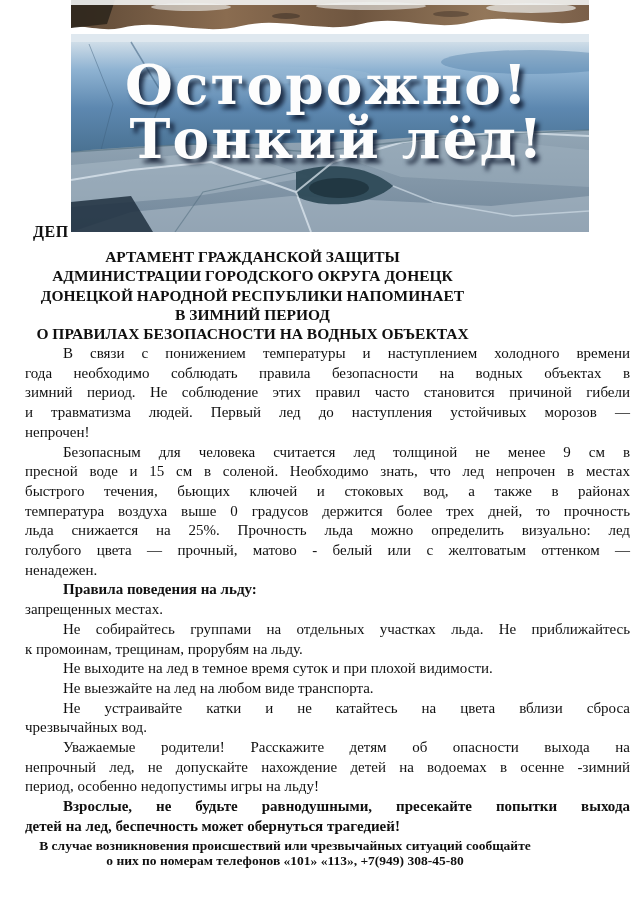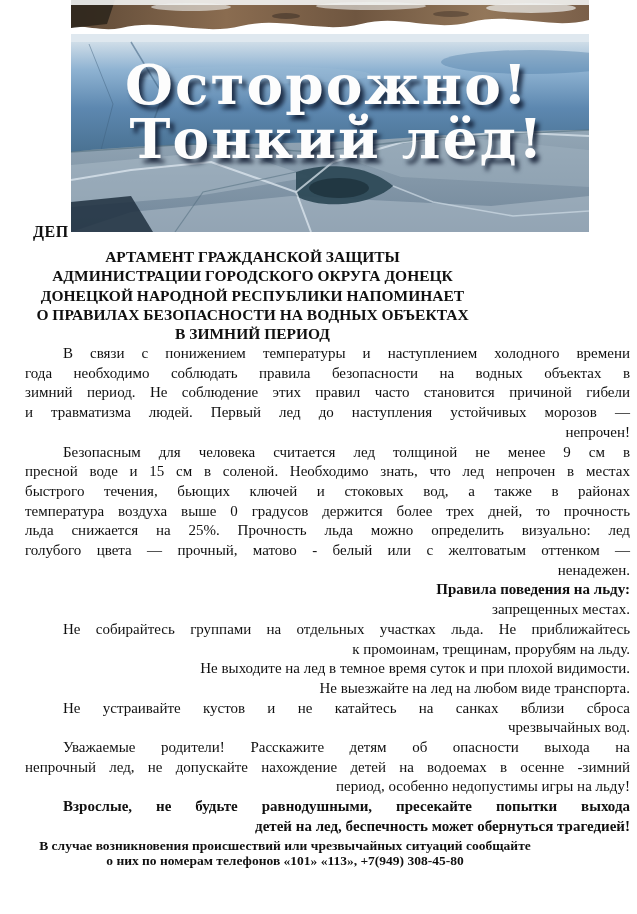--- a/index.html
+++ b/index.html
@@ -19,21 +19,21 @@
     position:absolute; left:25px; top:247px; width:455px;
     text-align:center; font-weight:bold; font-size:15.5px; line-height:19.3px;
   }
   
   .bodytext {
     position:absolute; left:25px; top:344px; width:605px;
     font-size:15px; line-height:19.7px;
   }
   .ln { width:100%; }
   .jf { text-align:justify; text-align-last:justify; }
-  .jl { text-align:right; }
+  .jl { text-align:left; }
   .ind { text-indent:38px; }
   .b  { font-weight:bold; }
   .footer {
     width:520px; text-align:center; font-weight:bold;
     font-size:13.5px; line-height:15.5px; margin-top:1px;
   }
   .poster-title {
     font-family:"DejaVu Serif", serif; font-weight:600;
     fill:#fdfdfd; filter:drop-shadow(4px 5px 2px rgba(8,18,40,0.78));
     letter-spacing:2px;
@@ -111,22 +111,22 @@
     <text class="poster-title" x="256" y="104" font-size="55" text-anchor="middle">Осторожно!</text>
     <text class="poster-title" x="266" y="158" font-size="55" text-anchor="middle">Тонкий лёд!</text>
   </svg>
 
   <span class="dep">ДЕП</span>
 
   <div class="heading">
     <div class="ln">АРТАМЕНТ ГРАЖДАНСКОЙ ЗАЩИТЫ</div>
     <div class="ln">АДМИНИСТРАЦИИ ГОРОДСКОГО ОКРУГА ДОНЕЦК</div>
     <div class="ln">ДОНЕЦКОЙ НАРОДНОЙ РЕСПУБЛИКИ НАПОМИНАЕТ</div>
+    <div class="ln">В ЗИМНИЙ ПЕРИОД</div>
     <div class="ln">О ПРАВИЛАХ БЕЗОПАСНОСТИ НА ВОДНЫХ ОБЪЕКТАХ</div>
-    <div class="ln">В ЗИМНИЙ ПЕРИОД</div>
   </div>
 
   <div class="bodytext">
     <div class="ln ind jf">В связи с понижением температуры и наступлением холодного времени</div>
     <div class="ln jf">года необходимо соблюдать правила безопасности на водных объектах в</div>
     <div class="ln jf">зимний период. Не соблюдение этих правил часто становится причиной гибели</div>
     <div class="ln jf">и травматизма людей. Первый лед до наступления устойчивых морозов —</div>
     <div class="ln jl">непрочен!</div>
     <div class="ln ind jf">Безопасным для человека считается лед толщиной не менее 9 см в</div>
     <div class="ln jf">пресной воде и 15 см в соленой. Необходимо знать, что лед непрочен в местах</div>
@@ -134,21 +134,21 @@
     <div class="ln jf">температура воздуха выше 0 градусов держится более трех дней, то прочность</div>
     <div class="ln jf">льда снижается на 25%. Прочность льда можно определить визуально: лед</div>
     <div class="ln jf">голубого цвета — прочный, матово - белый или с желтоватым оттенком —</div>
     <div class="ln jl">ненадежен.</div>
     <div class="ln ind jl b">Правила поведения на льду:</div>
     <div class="ln jl">запрещенных местах.</div>
     <div class="ln ind jf">Не собирайтесь группами на отдельных участках льда. Не приближайтесь</div>
     <div class="ln jl">к промоинам, трещинам, прорубям на льду.</div>
     <div class="ln ind jl">Не выходите на лед в темное время суток и при плохой видимости.</div>
     <div class="ln ind jl">Не выезжайте на лед на любом виде транспорта.</div>
-    <div class="ln ind jf">Не устраивайте кустов и не катайтесь на санках вблизи сброса</div>
+    <div class="ln ind jf">Не устраивайте катки и не катайтесь на цвета вблизи сброса</div>
     <div class="ln jl">чрезвычайных вод.</div>
     <div class="ln ind jf">Уважаемые родители! Расскажите детям об опасности выхода на</div>
     <div class="ln jf">непрочный лед, не допускайте нахождение детей на водоемах в осенне -зимний</div>
     <div class="ln jl">период, особенно недопустимы игры на льду!</div>
     <div class="ln ind jf b">Взрослые, не будьте равнодушными, пресекайте попытки выхода</div>
     <div class="ln jl b">детей на лед, беспечность может обернуться трагедией!</div>
 
     <div class="footer">
       <div class="ln">В случае возникновения происшествий или чрезвычайных ситуаций сообщайте</div>
       <div class="ln">о них по номерам телефонов «101» «113», +7(949) 308-45-80</div>

